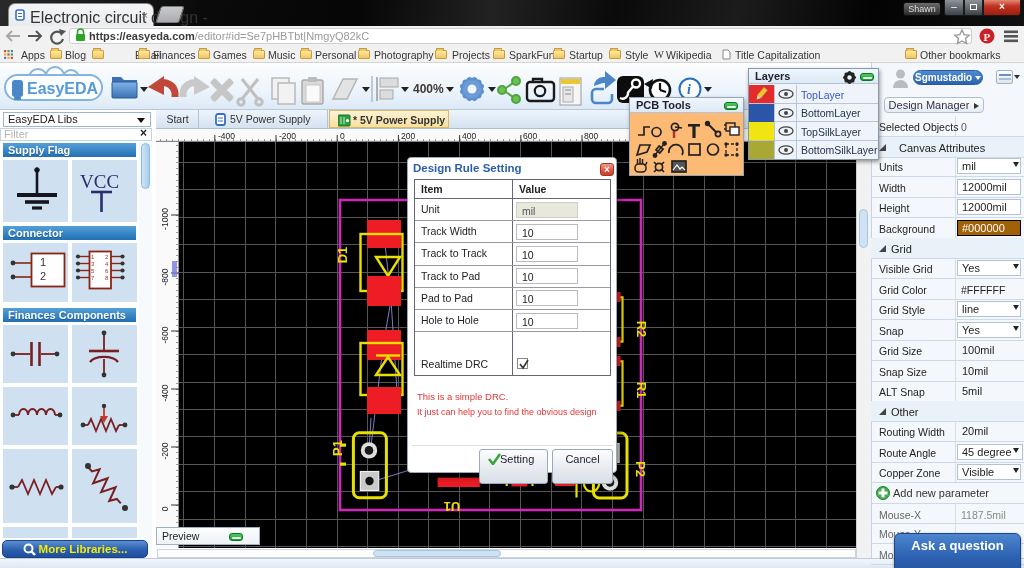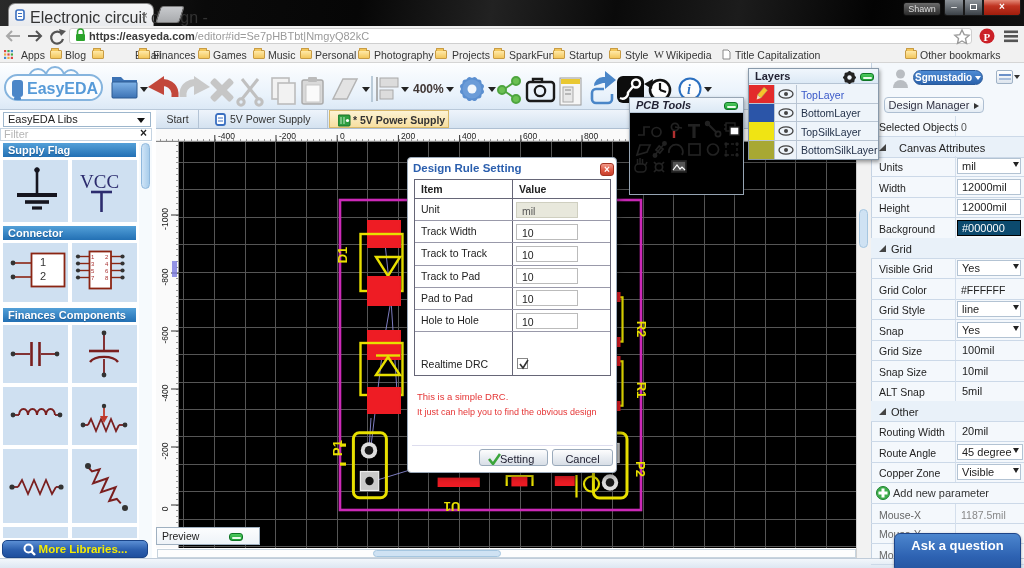--- a/index.html
+++ b/index.html
@@ -74,30 +74,30 @@
 .tri { position:absolute; left:8px; top:7px; width:0; height:0; border-left:7px solid transparent; border-bottom:7px solid #444; }
 #askq { left:894px; top:533px; width:127px; height:40px; border-radius:6px;
   background:linear-gradient(#4c86ce,#2d62b2 60%,#25549e); border:1px solid #1d4488;
   color:#fff; font-weight:bold; font-size:13px; text-align:center; line-height:24px; box-shadow:0 1px 3px rgba(0,0,0,.35); }
 .lrow { position:absolute; left:0; width:129px; height:18.5px; border-bottom:1px solid #b9c5d3; font-size:11px; }
 .lrow .sw { position:absolute; left:0; top:0; width:25px; height:18px; }
 .lrow .eye { position:absolute; left:25px; top:0; width:23px; height:18px; border-left:1px solid #b9c5d3; border-right:1px solid #b9c5d3; }
 .lrow .nm { position:absolute; left:52px; top:3.5px; color:#24324a; font-size:10.5px; white-space:nowrap; }
 
 #layers { left:748px; top:68px; width:131px; height:92px; background:#eef4fa; border:1px solid #8899aa; box-shadow:1px 2px 4px rgba(0,0,0,.4); }
-#pcbtools { left:629px; top:97px; width:115px; height:98px; background:#000000; border:1px solid #97a5b4; box-shadow:1px 2px 4px rgba(0,0,0,.35);font-style:italic; }
+#pcbtools { left:629px; top:97px; width:115px; height:79px; background:#fdba74; border:1px solid #97a5b4; box-shadow:1px 2px 4px rgba(0,0,0,.35); }
 .paltitle { position:absolute; left:0; top:0; right:0; height:15px; background:linear-gradient(#f0f6fc,#dce9f5); border-bottom:1px solid #b5c4d4; font-size:11px; font-weight:bold; color:#223; padding:1px 0 0 6px; }
 .greenpill { position:absolute; width:14px; height:8px; background:linear-gradient(#4ecb5e,#1f9e38); border:1px solid #0e7524; border-radius:3px; }
 .greenpill:before { content:""; position:absolute; left:2px; top:2.5px; width:9px; height:2px; background:#eafceb; border-radius:1px; }
 
 #dialog { left:407px; top:157px; width:210px; height:316px; background:#fff; border:1px solid #9aa8b8; border-radius:4px; box-shadow:2px 3px 8px rgba(0,0,0,.45); }
 .drrow { position:absolute; left:0; width:100%; height:22.2px; font-size:10.5px; color:#222; border-bottom:1px solid #99a; }
 .drrow .dl { position:absolute; left:6px; top:4px; }
 .dinput { position:absolute; left:101px; top:2.5px; width:62px; height:16px; border:1px solid #bbb; background:#fff; font-size:10.5px; color:#222; padding:2px 0 0 5px; }
-.dlgbtn { height:17px; background:linear-gradient(#fdfdfd,#e9edf2 50%,#d8dee6); border:1px solid #9aaabb; border-radius:3px; font-size:11px; color:#223; line-height:18px; }
+.dlgbtn { height:35px; background:linear-gradient(#fdfdfd,#e9edf2 50%,#d8dee6); border:1px solid #9aaabb; border-radius:3px; font-size:11px; color:#223; line-height:18px; }
 </style>
 </head>
 <body>
 
 <div class="abs" id="titlebar"></div>
 <div class="abs" id="tab">
     <svg class="abs" style="left:6px;top:5px;" width="12" height="12">
       <rect x="1" y="1" width="8" height="10" rx="2" fill="#fff" stroke="#3a6fc0" stroke-width="1.6"></rect>
       <line x1="3" y1="4.5" x2="7" y2="4.5" stroke="#3a6fc0"></line>
       <line x1="3" y1="7.5" x2="7" y2="7.5" stroke="#3a6fc0"></line>
@@ -686,21 +686,21 @@
 <div class="abs srow" style="top:176.5px;">
     <span class="lab">Width</span>
     <span class="sinput">12000mil</span>
   </div>
 <div class="abs srow" style="top:197px;">
     <span class="lab">Height</span>
     <span class="sinput">12000mil</span>
   </div>
 <div class="abs srow" style="top:217.5px;">
     <span class="lab">Background</span>
-    <span class="sinput" style="background:#0c4a6e;color:#fff;border-color:#000;">#000000</span>
+    <span class="sinput" style="background:#a16207;color:#fff;border-color:#000;">#000000</span>
   </div>
 <div class="abs srow shead" style="top:238px;">
     <span class="tri"></span>
     <span class="lab" style="left:20px;">Grid</span>
   </div>
 <div class="abs srow" style="top:258px;">
     <span class="lab">Visible Grid</span>
     <span class="sinput">Yes</span>
     <span class="sarrow"></span>
   </div>

